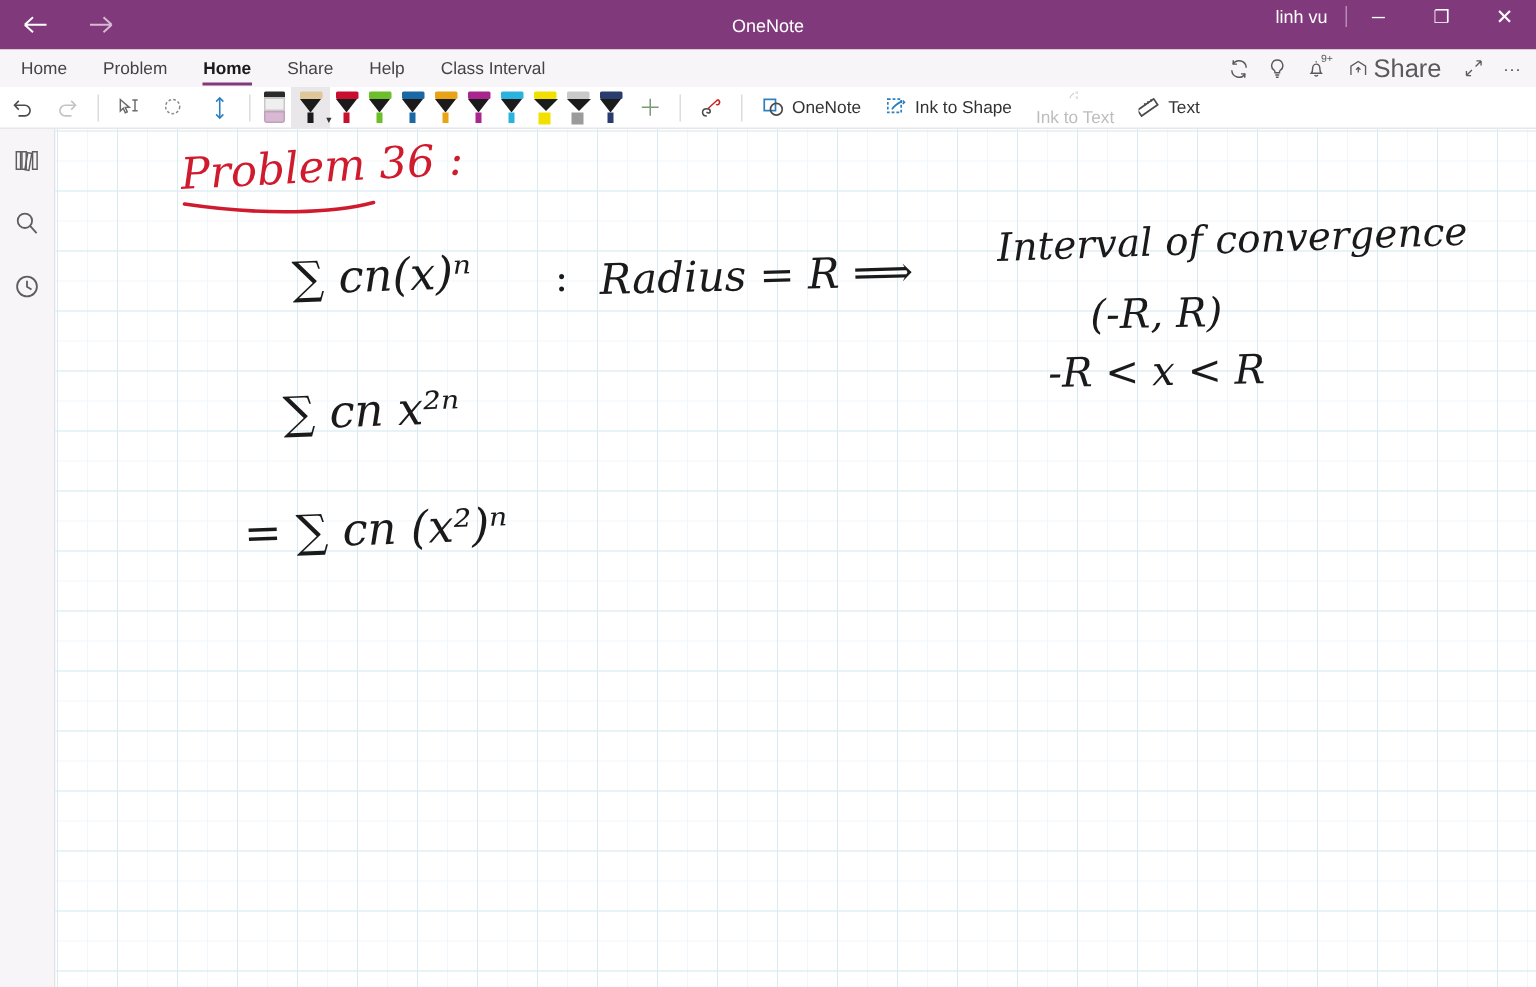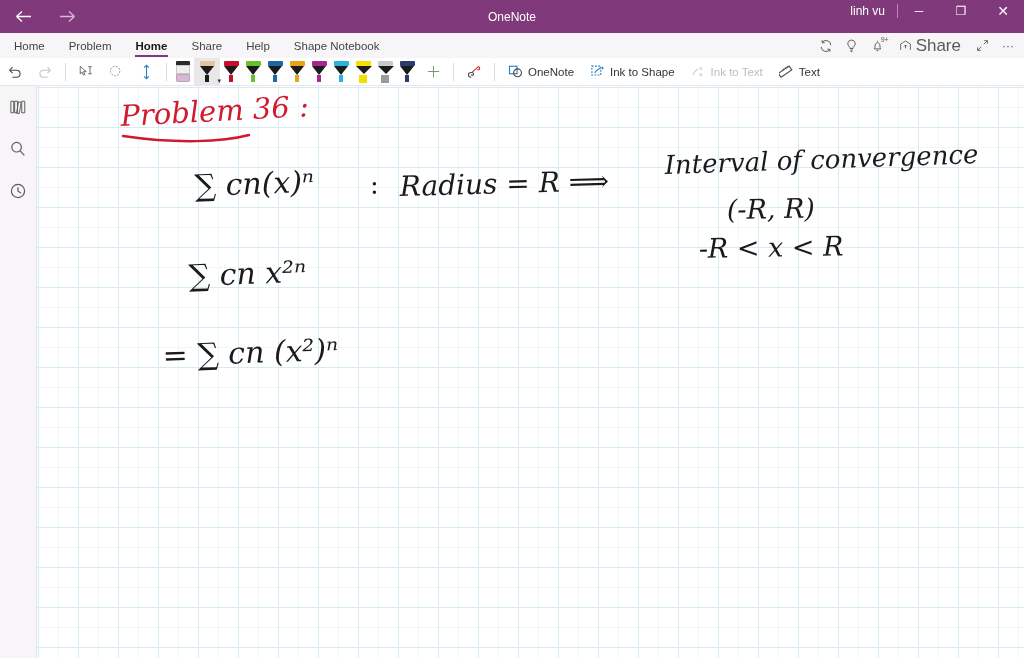--- a/index.html
+++ b/index.html
@@ -132,21 +132,21 @@
   .eraser {
     position: relative; width: 14px; height: 22px; margin-top: 3px;
   }
   .eraser .etop { position: absolute; top: 0; left: 0; width: 14px; height: 4px; background: #2b2b2b; border-radius: 1px 1px 0 0; }
   .eraser .emid { position: absolute; top: 4px; left: 0; width: 14px; height: 9px; background: #efefef; border: 1px solid #c8c8c8; }
   .eraser .ebot { position: absolute; top: 13px; left: 0; width: 14px; height: 8px; background: #d9b8d4; border: 1px solid #c0a0bc; border-radius: 0 0 2px 2px; }
   .cmd {
     height: 26px; display: flex; align-items: center; gap: 5px;
     padding: 0 8px; font-size: 11.5px; color: #333;
   }
-  .cmd.disabled { color: #bdbdbd; }
+  .cmd.disabled { color: #bdbdbd; flex-direction: column; }
   .cmd svg { display: block; }
 
   
   .rail {
     position: absolute; left: 0; top: 86px;
     width: 37px; height: 572px;
     background: #f7f5f7;
     border-right: 1px solid #e4e2e4;
     display: flex; flex-direction: column; align-items: center;
     padding-top: 8px; gap: 16px;
@@ -202,21 +202,21 @@
     <div class="win-btn close">✕</div>
   </div>
 </div>
 
 <div class="ribbon-tabs">
   <div class="rtab">Home</div>
   <div class="rtab">Problem</div>
   <div class="rtab active">Home</div>
   <div class="rtab">Share</div>
   <div class="rtab">Help</div>
-  <div class="rtab">Shape Notebook</div>
+  <div class="rtab">Class Interval</div>
 
   <div class="ribbon-right">
     <div class="ricon">
       <svg width="14" height="14" viewBox="0 0 16 16" fill="none" stroke="#5a5a5a" stroke-width="1.1">
         <path d="M13.5 7A5.5 5.5 0 0 0 3.4 4.2"></path>
             <path d="M2.5 9A5.5 5.5 0 0 0 12.6 11.8"></path>
         <path d="M3.6 1.4v2.9h2.9"></path>
             <path d="M12.4 14.6v-2.9H9.5"></path>
       </svg>
     </div>

